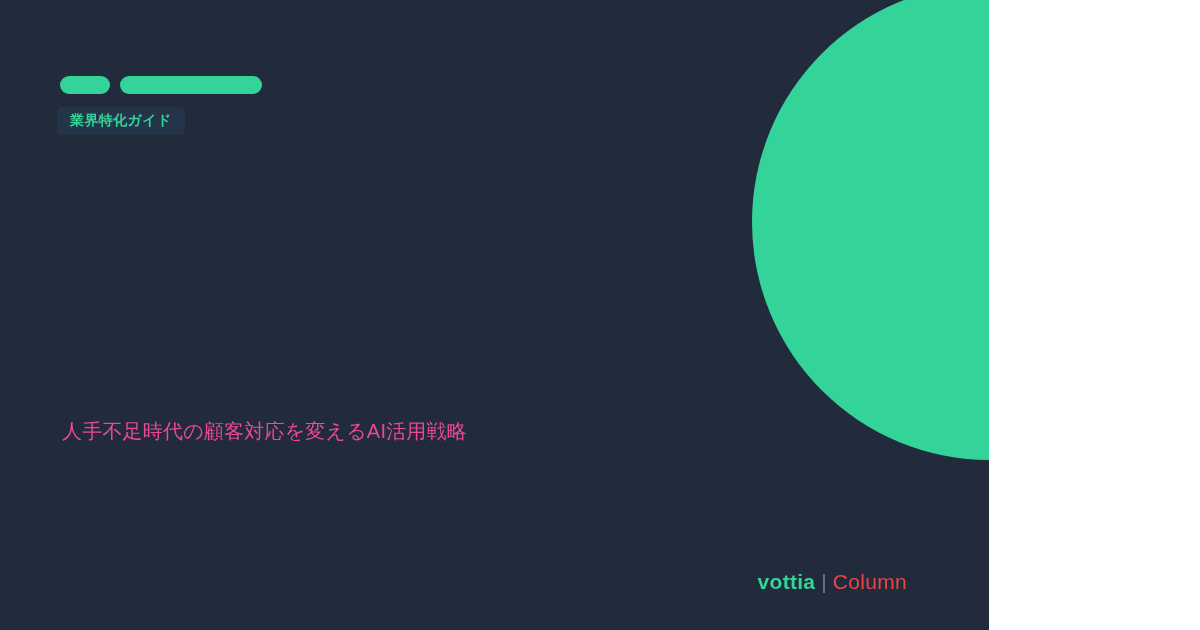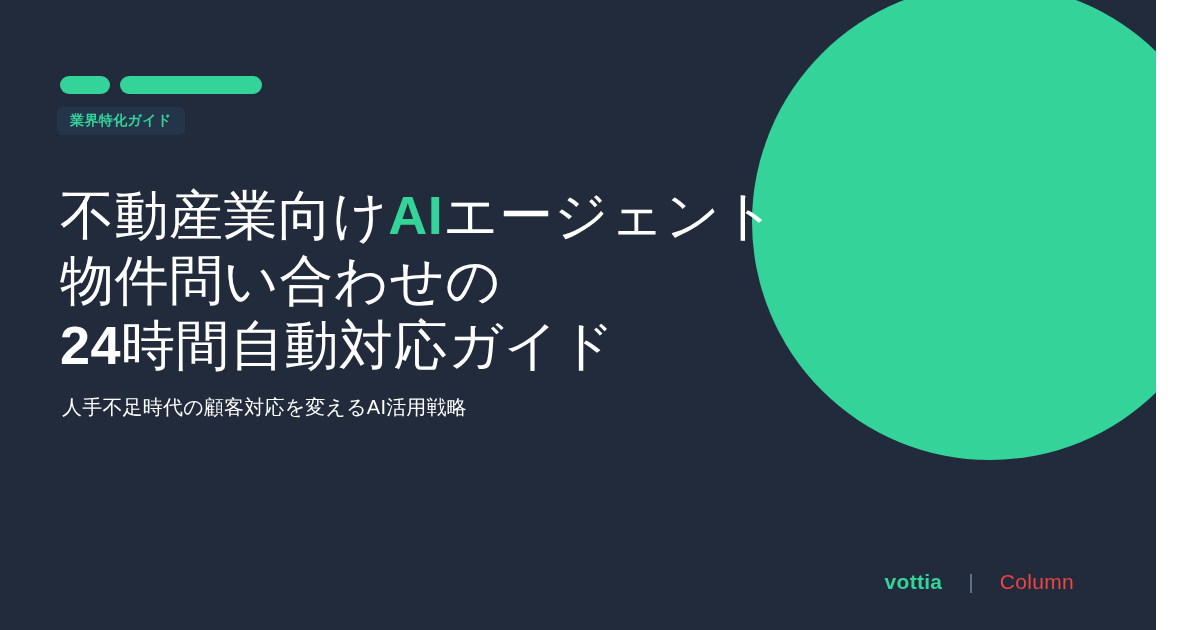--- a/index.html
+++ b/index.html
@@ -8,21 +8,21 @@
   }
   body {
     width: 1200px;
     height: 630px;
     overflow: hidden;
     font-family: "Liberation Sans", "DejaVu Sans", sans-serif;
   }
 
   .canvas {
     position: relative;
-    width: 1156px;
+    width: 989px;
     height: 630px;
     background: #212b3b;
     overflow: hidden;
   }
 
   
   .deco-circle {
     position: absolute;
     left: 752px;
     top: -16px;
@@ -84,36 +84,36 @@
     font-weight: bold;
   }
   .headline .num {
     font-weight: bold;
   }
 
   
   .subtitle {
     position: absolute;
     left: 62px;
-    top: 392px;
-    color: #ffffff;
+    top: 416px;
+    color: #ec4899;
     font-size: 20px;
     line-height: 30px;
     letter-spacing: 0.2px;
     white-space: nowrap;
   }
 
   
   .brand {
     position: absolute;
     right: 82px;
     bottom: 38px;
     display: flex;
     align-items: center;
-    gap: 26px;
+    gap: 6px;
     font-size: 21px;
     line-height: 1;
   }
   .brand-name {
     color: #34d399;
     font-weight: bold;
     letter-spacing: 0.3px;
   }
   .brand-sep {
     color: #6b7a8d;
@@ -132,25 +132,20 @@
 
   <div class="deco-circle"></div>
 
   <div class="pill-row">
     <span class="pill pill-short"></span>
     <span class="pill pill-long"></span>
   </div>
 
   <div class="badge">業界特化ガイド</div>
 
-  <h1 class="headline">
-    <span class="ln"><span>不動産業向け</span><span class="accent">AI</span><span>エージェント</span></span>
-    <span class="ln">物件問い合わせの</span>
-    <span class="ln"><span class="num">24</span><span>時間自動対応ガイド</span></span>
-  </h1>
 
   <div class="subtitle">人手不足時代の顧客対応を変えるAI活用戦略</div>
 
   <div class="brand">
     <span class="brand-name">vottia</span>
     <span class="brand-sep">|</span>
     <span class="brand-section">Column</span>
   </div>
 
 </div>

